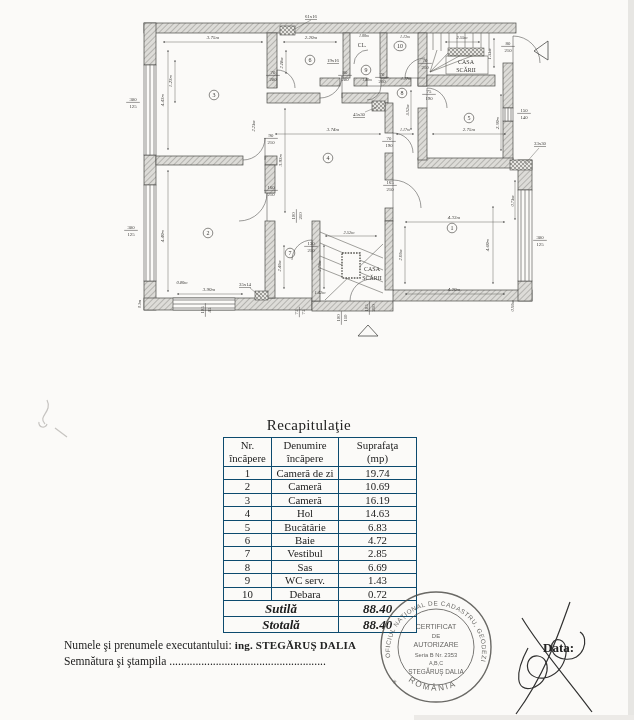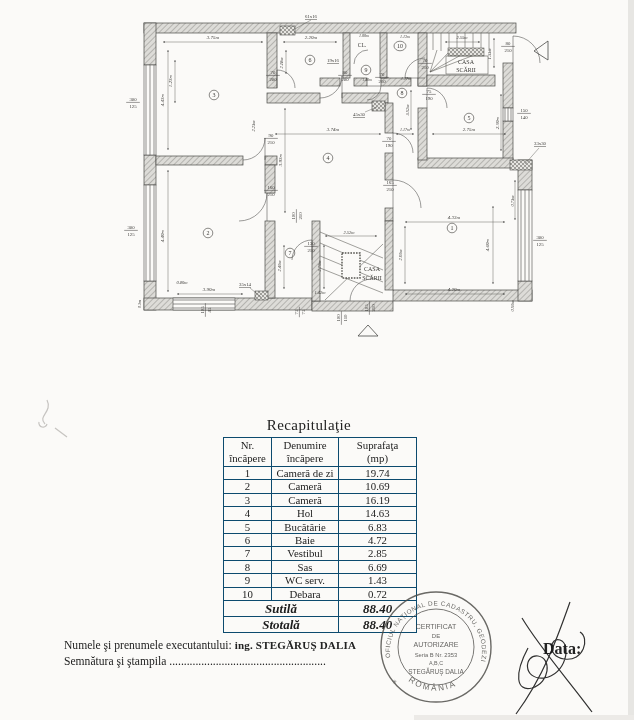--- a/index.html
+++ b/index.html
@@ -27,21 +27,21 @@
     border:1px solid #0c4a6e;text-align:center;padding:0;line-height:12.2px;
     font-weight:normal;overflow:hidden;white-space:nowrap;
   }
   table.recap th{height:28px;line-height:13px;}
   table.recap td{height:12.4px;}
   table.recap tr.foot td{height:15px;font-weight:bold;font-style:italic;font-size:13px;line-height:15px;}
   .c1{width:48px}.c2{width:67px}.c3{width:78px}
 
   .exec-line{position:absolute;left:64px;font-size:11.6px;color:#222;white-space:nowrap;}
   .exec-line b{font-size:11px;letter-spacing:.2px;}
-  .data-label{position:absolute;left:543px;top:640px;font-size:16px;font-weight:bold;color:#222;}
+  .data-label{position:absolute;left:543px;top:640px;font-size:13px;font-weight:bold;color:#222;}
 
   #stamp-svg{position:absolute;left:368px;top:580px;}
   #sign-svg{position:absolute;left:492px;top:596px;}
 </style>
 </head>
 <body>
 
 <svg id="plan-svg" width="440" height="340" viewBox="0 0 440 340">
   <defs>
     <pattern id="wh" width="4" height="4" patternUnits="userSpaceOnUse" patternTransform="rotate(45)">

